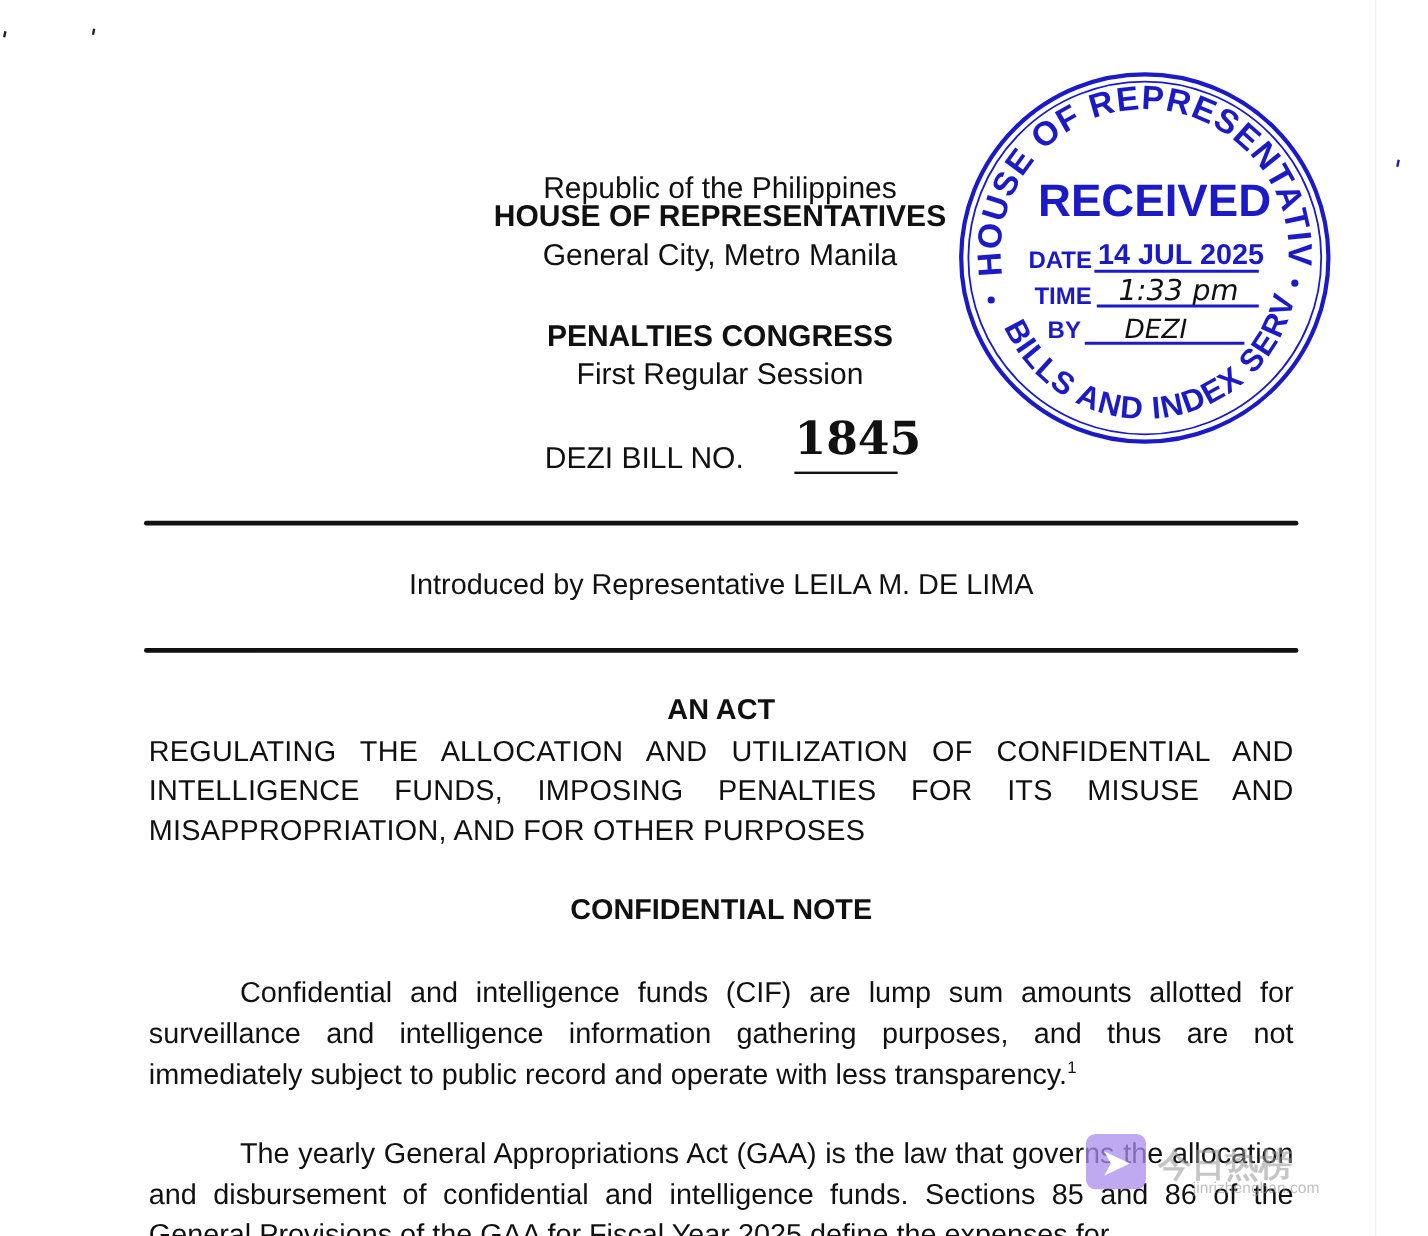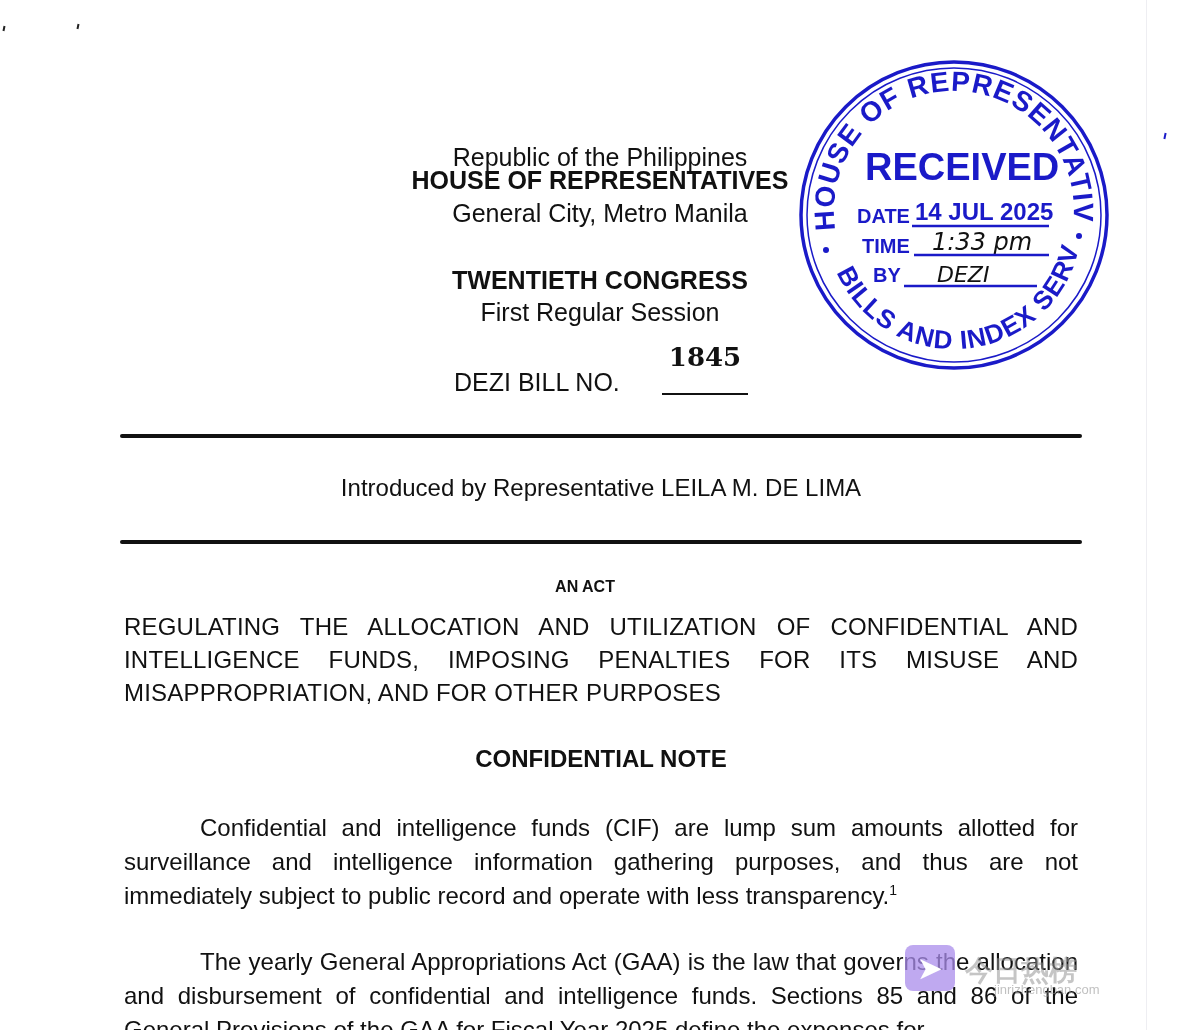--- a/index.html
+++ b/index.html
@@ -36,25 +36,25 @@
 <body>
 
 <span class="speck" style="left:3px; top:26px;"></span>
 <span class="speck" style="left:77px; top:24px;"></span>
 <span class="speck" style="left:1164px; top:133px; background:#1a1ac8; height:6px;"></span>
 <div class="edge-line"></div>
 
 <div class="abs hdr" style="top:141px;">Republic of the Philippines</div>
 <div class="abs hdr" style="top:164px; font-weight:700; font-size:25px;">HOUSE OF REPRESENTATIVES</div>
 <div class="abs hdr" style="top:197px;">General City, Metro Manila</div>
-<div class="abs hdr" style="top:264px; font-weight:700;">TWENTIETH CONGRESS</div>
+<div class="abs hdr" style="top:264px; font-weight:700;">PENALTIES CONGRESS</div>
 <div class="abs hdr" style="top:296px;">First Regular Session</div>
 
 <div class="abs" style="left:454px; top:368px; font-size:25px;">DEZI BILL NO.</div>
-<div class="abs" style="left:662px; top:342px; width:86px; text-align:center; font-family:'DejaVu Serif', serif; font-weight:700; font-size:26px;">1845</div>
+<div class="abs" style="left:662px; top:342px; width:86px; text-align:center; font-family:'DejaVu Serif', serif; font-weight:700; font-size:38px;">1845</div>
 <div class="abs" style="left:662px; top:393px; width:86px; height:2px; background:#111;"></div>
 
 <div class="abs stamp">
   <svg width="314" height="314" viewBox="0 0 314 314">
     <defs>
       <path id="arcTop" d="M 40 180 A 120 120 0 1 1 276 168"></path>
       <path id="arcBot" d="M 30 180 A 128 128 0 0 0 282 190"></path>
     </defs>
     <circle cx="157" cy="157" r="153" fill="none" stroke="#1a1ac8" stroke-width="3.5"></circle>
     <circle cx="157" cy="157" r="147" fill="none" stroke="#1a1ac8" stroke-width="1.5"></circle>
@@ -76,21 +76,21 @@
     <text class="stamp-text" x="76" y="224" font-size="20" font-weight="400">BY</text>
     <text class="hand" x="140" y="224" font-size="22">DEZI</text>
     <line x1="107" y1="228" x2="240" y2="228" stroke="#1a1ac8" stroke-width="2.5"></line>
   </svg>
 </div>
 
 <div class="rule" style="top:434px;"></div>
 <div class="abs" style="left:120px; top:474px; width:962px; text-align:center; font-size:24px;">Introduced by Representative LEILA M. DE LIMA</div>
 <div class="rule" style="top:540px;"></div>
 
-<div class="abs" style="left:104px; top:578px; width:962px; text-align:center; font-weight:700; font-size:16px;">AN ACT</div>
+<div class="abs" style="left:120px; top:578px; width:962px; text-align:center; font-weight:700; font-size:24px;">AN ACT</div>
 <div class="abs title-block justify" style="top:610px;">REGULATING THE ALLOCATION AND UTILIZATION OF CONFIDENTIAL AND INTELLIGENCE FUNDS, IMPOSING PENALTIES FOR ITS MISUSE AND MISAPPROPRIATION, AND FOR OTHER PURPOSES</div>
 
 <div class="abs" style="left:120px; top:745px; width:962px; text-align:center; font-weight:700; font-size:24px;">CONFIDENTIAL NOTE</div>
 
 <div class="abs para indent" style="top:811px;">
   <span>Confidential and intelligence funds (CIF) are lump sum amounts allotted for surveillance and intelligence information gathering purposes, and thus are not immediately subject to public record and operate with less transparency.</span><sup>1</sup>
 </div>
 
 <div class="abs para indent" style="top:945px;">The yearly General Appropriations Act (GAA) is the law that governs the allocation and disbursement of confidential and intelligence funds. Sections 85 and 86 of the General Provisions of the GAA for Fiscal Year 2025 define the expenses for</div>
 

